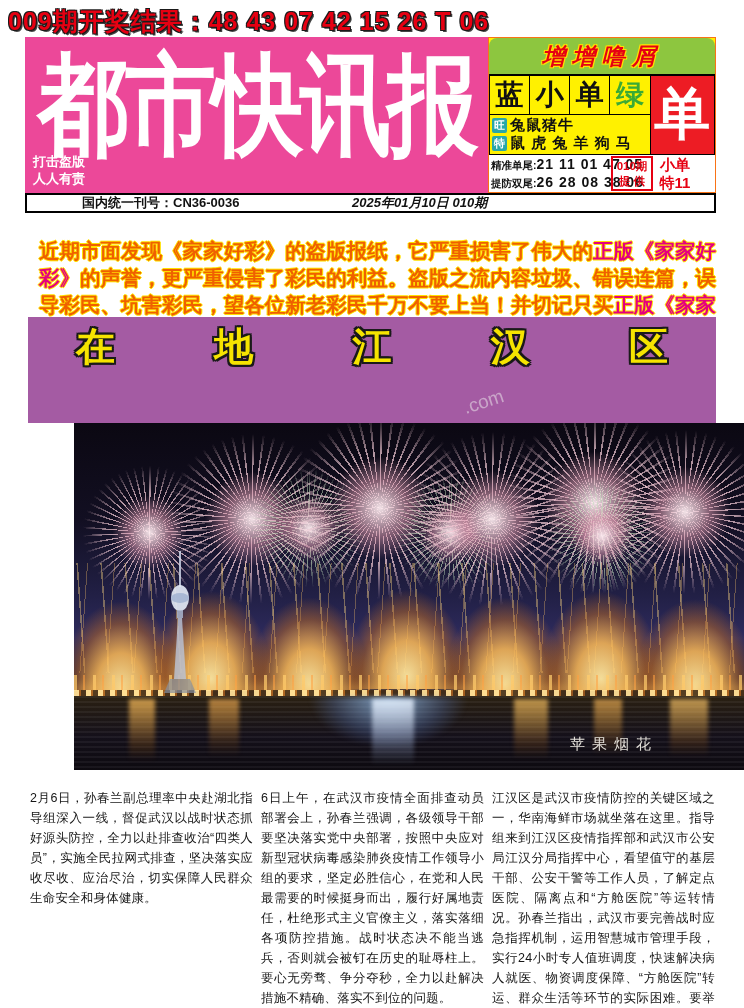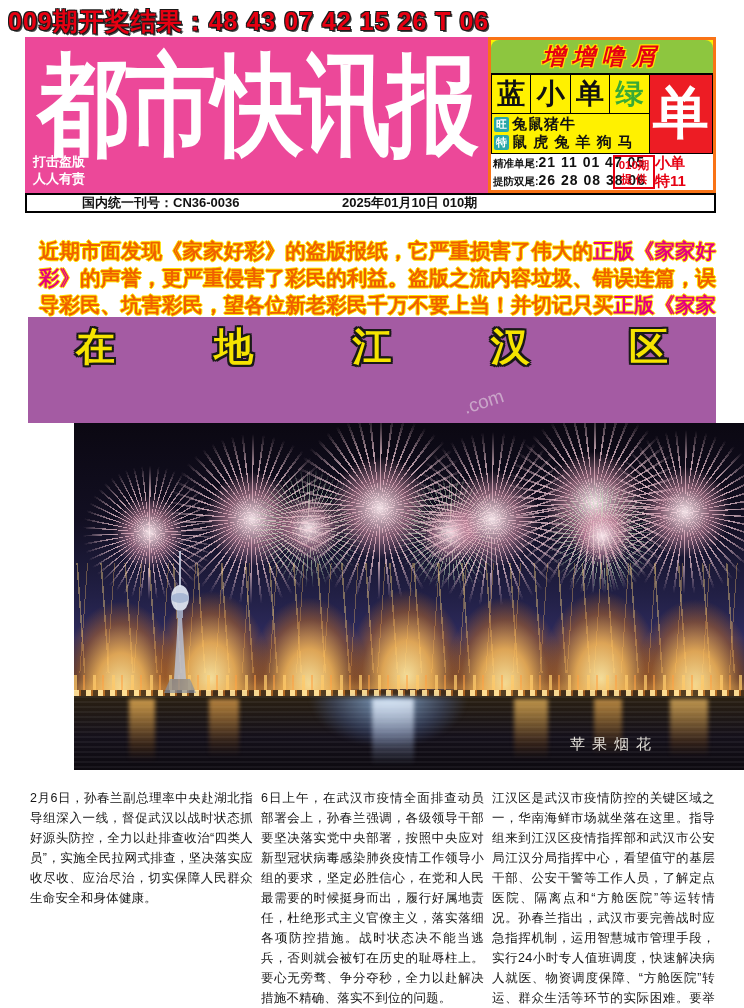--- a/index.html
+++ b/index.html
@@ -20,21 +20,21 @@
   
   .header { position:absolute; left:25px; top:37px; width:691px; height:156px; display:flex; }
   .masthead { width:463px; height:156px; background:#ec4899; position:relative; overflow:hidden; }
   .masthead-title {
     color:#fff; font-size:88px; font-weight:900; line-height:1; letter-spacing:-3px;
     text-align:center; margin-top:22px; transform:scale(1.03,1.25); transform-origin:50% 40%;
     white-space:nowrap;
   }
   .anti-piracy { position:absolute; left:8px; bottom:5px; color:#fff; font-size:13px; font-weight:bold; line-height:1.3; }
 
-  .tips { width:228px; height:156px; border:3px solid #f97316; background:#fff100; display:flex; flex-direction:column; }
+  .tips { width:228px; height:156px; border:1px solid #f97316; background:#fff100; display:flex; flex-direction:column; }
   .tips-header {
     height:37px; background:#8dc63f; border-bottom:1px solid #000; border-radius:8px 8px 0 0;
     display:flex; align-items:center; justify-content:center;
     color:#e60012; font-size:23px; font-weight:900; letter-spacing:7px; font-style:italic;
     text-shadow:1px 1px 0 #ffe100,-1px -1px 0 #ffe100,1px -1px 0 #ffe100,-1px 1px 0 #ffe100;
   }
   .tips-mid { display:flex; height:80px; }
   .tips-left { width:163px; display:flex; flex-direction:column; }
   .cells { display:flex; height:40px; }
   .cell {
@@ -55,29 +55,29 @@
   }
   .tips-bottom { flex:1; background:#fff; display:flex; align-items:center; }
   .tails { width:121px; padding-left:2px; }
   .trow { display:flex; align-items:baseline; height:18px; white-space:nowrap; }
   .tlabel { font-size:10.5px; font-weight:900; color:#111; }
   .tnums { font-size:14px; font-weight:bold; color:#111; letter-spacing:1px; }
   .provide-box {
     width:42px; border:2px solid #e60012; color:#e60012; text-align:center;
     font-size:11.5px; font-weight:bold; line-height:1.25; margin-left:1px; padding:1px 0;
   }
-  .provide-tips { width:44px; text-align:left; color:#e60012; font-weight:900; font-size:15px; line-height:1.2; }
+  .provide-tips { width:44px; text-align:center; color:#e60012; font-weight:900; font-size:15px; line-height:1.2; }
 
   .issue-strip {
     position:absolute; left:25px; top:193px; width:691px; height:20px;
     border:2px solid #000; background:#fff; display:flex; align-items:center;
     font-size:13px; font-weight:bold; color:#111;
   }
   .serial { margin-left:55px; }
-  .date-issue { position:absolute; left:315px; }
+  .date-issue { position:absolute; left:325px;font-style:italic; }
 
   
   .declaration { position:absolute; left:30px; top:216px; width:686px; display:flex; }
   .decl-box {
     width:101px; height:86px; border:4px solid #e60012; margin-top:4px; flex:none;
     display:flex; flex-direction:column; align-items:center; justify-content:center;
     color:#e60012; font-size:36px; font-weight:900; line-height:1.08; letter-spacing:4px;
   }
   .decl-text {
     flex:1; padding-left:9px; font-size:20.5px; font-weight:900; line-height:1.32;

